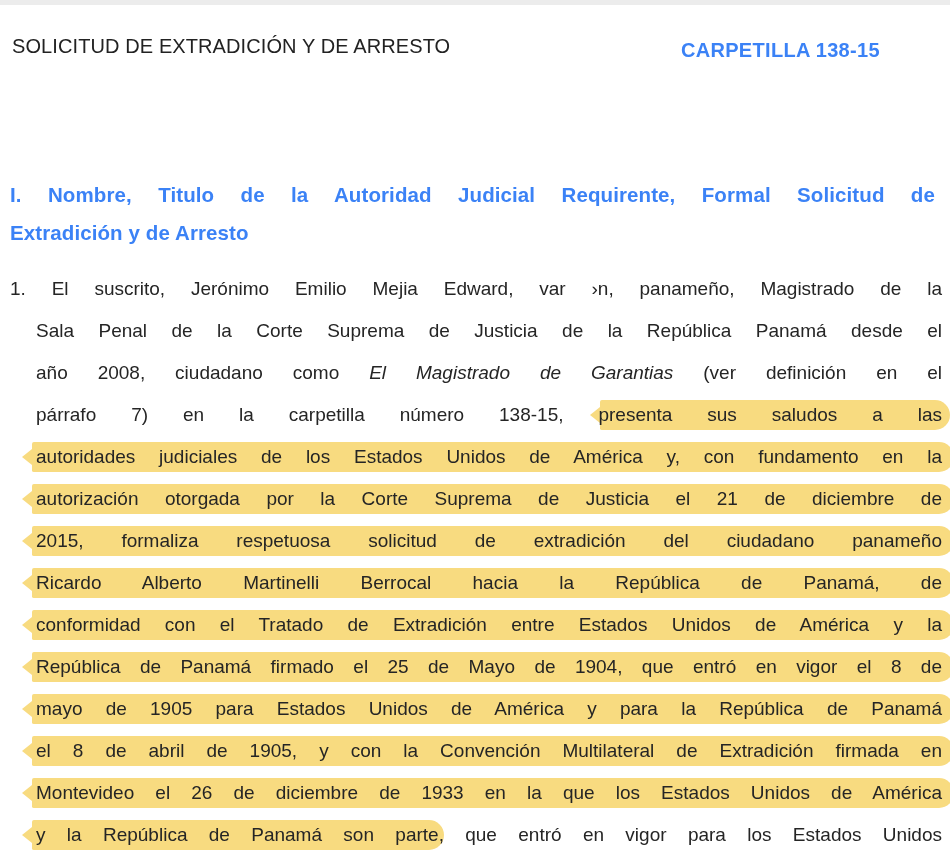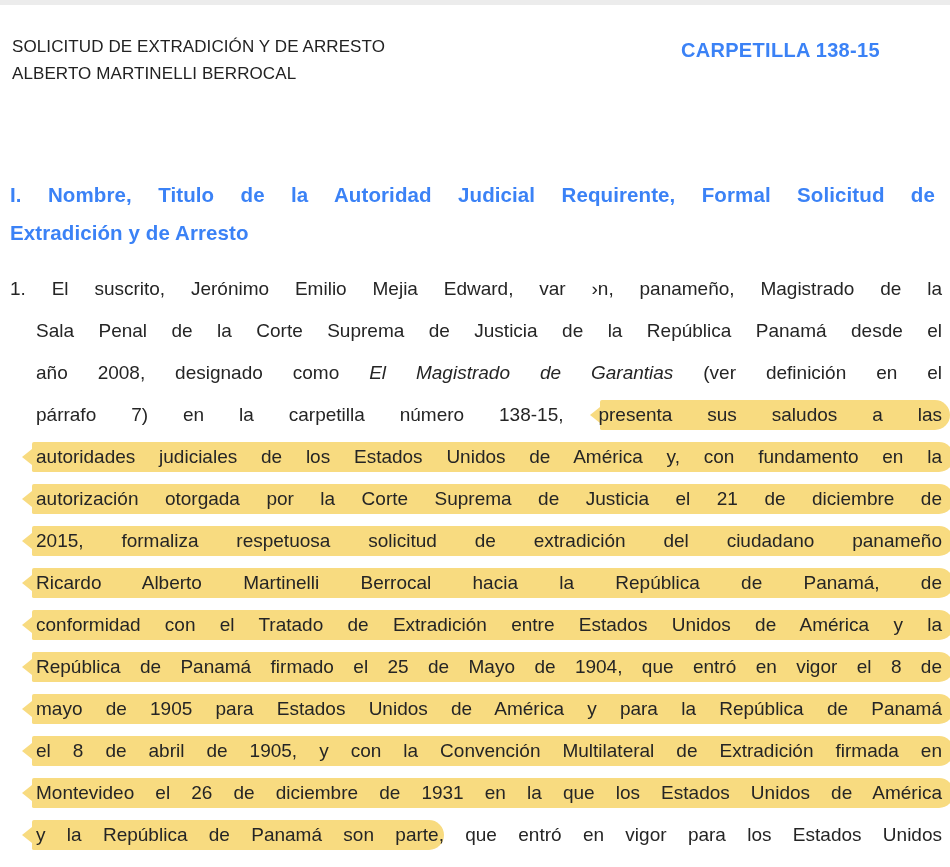--- a/index.html
+++ b/index.html
@@ -6,21 +6,21 @@
   body {
     width:950px; height:867px; overflow:hidden;
     background:#ffffff;
     font-family:"Liberation Sans", sans-serif;
     color:#1c1c1c;
     position:relative;
   }
   .topbar { position:absolute; left:0; top:0; width:950px; height:5px; background:#ececec; }
   .head-title {
     position:absolute; left:12px; top:33px; width:600px;
-    font-size:17px; line-height:27px; letter-spacing:0.1px;
+    font-size:20px; line-height:27px; letter-spacing:0.1px;
     color:#222;
   }
   .head-title div { white-space:nowrap; }
   .carpetilla {
     position:absolute; left:681px; top:39px;
     font-size:20px; font-weight:bold; letter-spacing:0.3px; color:#3b82f6; white-space:nowrap;
   }
   .section-heading {
     position:absolute; left:10px; top:176px; width:925px;
     font-size:20.5px; font-weight:bold; line-height:38px; color:#3b82f6;
@@ -51,42 +51,41 @@
   .txt { position:relative; z-index:1; display:block; }
   em { font-style:italic; }
 </style>
 </head>
 <body>
 
 <div class="topbar"></div>
 
 <div class="head-title">
   <div>SOLICITUD DE EXTRADICIÓN Y DE ARRESTO</div>
-  <div>ALBERTO MARTINELLI BERROCAL</div>
 </div>
 
 <div class="carpetilla">CARPETILLA 138-15</div>
 
 <div class="section-heading">
   <div class="l1">I. Nombre, Titulo de la Autoridad Judicial Requirente, Formal Solicitud de</div>
   <div class="l2">Extradición y de Arresto</div>
 </div>
 
 <div class="para">
 
   <div class="line first" style="top:0px;">
     <span class="txt">1. El suscrito, Jerónimo Emilio Mejia Edward, var ›n, panameño, Magistrado de la</span>
   </div>
 
   <div class="line" style="top:42px;">
     <span class="txt">Sala Penal de la Corte Suprema de Justicia de la República Panamá desde el</span>
   </div>
 
   <div class="line" style="top:84px;">
-    <span class="txt"><span>año 2008, designado como </span><em>El Magistrado de Garantias</em><span> (ver definición en el</span></span>
+    <span class="txt"><span>año 2008, ciudadano como </span><em>El Magistrado de Garantias</em><span> (ver definición en el</span></span>
   </div>
 
   <div class="line" style="top:126px;">
     <div class="hl-band" style="left:564px; width:350px;"></div>
     <span class="txt"><span>párrafo 7) en la carpetilla número 138-15, </span><span>presenta sus saludos a las</span></span>
   </div>
 
   <div class="line" style="top:168px;">
     <div class="hl-band" style="left:-4px; width:922px;"></div>
     <span class="txt">autoridades judiciales de los Estados Unidos de América y, con fundamento en la</span>
@@ -114,20 +113,20 @@
   <div class="line" style="top:420px;">
     <div class="hl-band" style="left:-4px; width:922px;"></div>
     <span class="txt">mayo de 1905 para Estados Unidos de América y para la República de Panamá</span>
   </div>
   <div class="line" style="top:462px;">
     <div class="hl-band" style="left:-4px; width:922px;"></div>
     <span class="txt">el 8 de abril de 1905, y con la Convención Multilateral de Extradición firmada en</span>
   </div>
   <div class="line" style="top:504px;">
     <div class="hl-band" style="left:-4px; width:922px;"></div>
-    <span class="txt">Montevideo el 26 de diciembre de 1931 en la que los Estados Unidos de América</span>
+    <span class="txt">Montevideo el 26 de diciembre de 1933 en la que los Estados Unidos de América</span>
   </div>
 
   <div class="line" style="top:546px;">
     <div class="hl-band" style="left:-4px; width:412px;"></div>
     <span class="txt"><span>y la República de Panamá son parte</span><span>, que entró en vigor para los Estados Unidos</span></span>
   </div>
 </div>
 
 </body></html>

